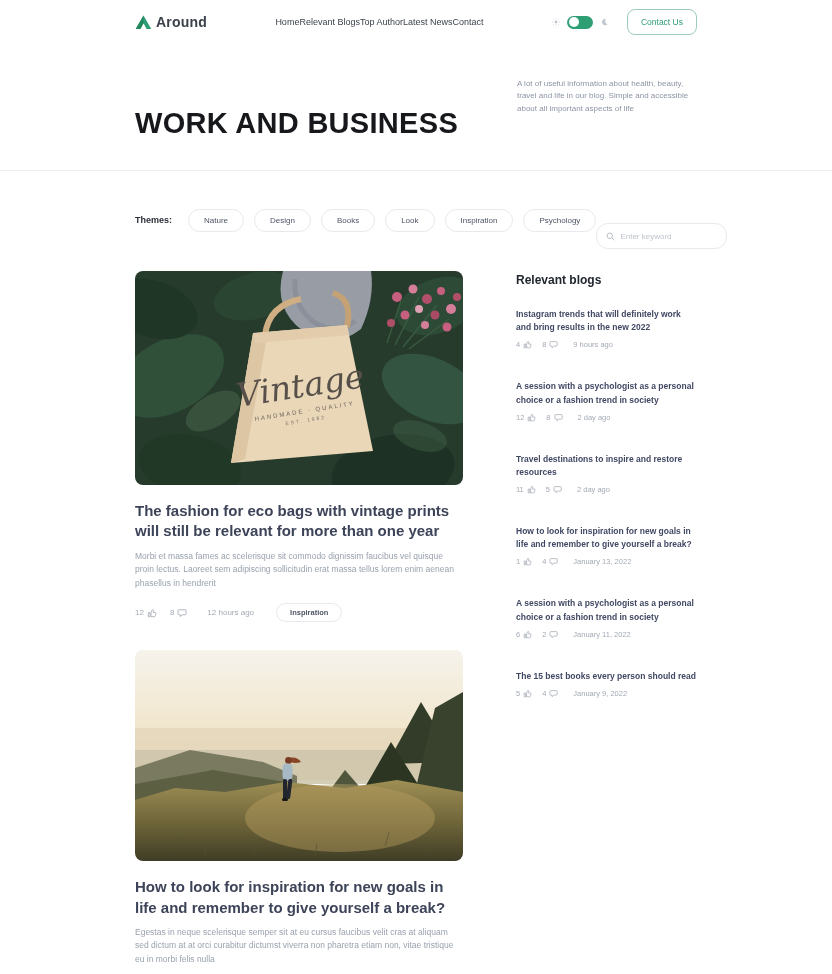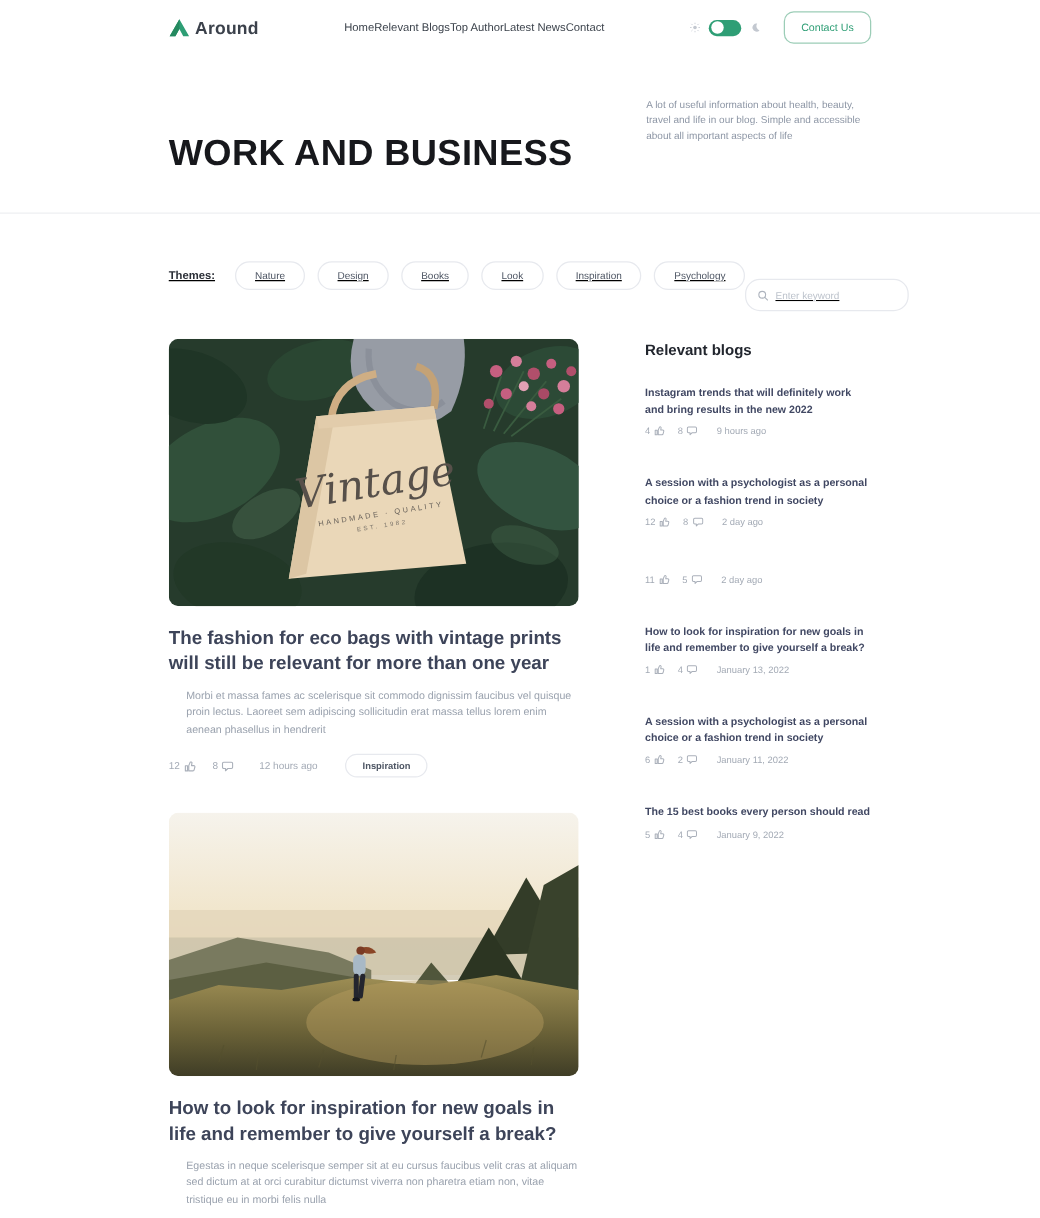--- a/index.html
+++ b/index.html
@@ -29,38 +29,38 @@
     font-size:8.5px;font-weight:normal;padding:7px 13px;border-radius:8px;cursor:pointer;font-family:inherit;}
 
   
   .hero{display:flex;justify-content:space-between;margin-top:28px;}
   .hero h1{font-size:29px;line-height:34px;font-weight:bold;color:#17181C;letter-spacing:.3px;}
   .hero-desc{width:180px;font-size:8px;line-height:1.55;color:#8D96A5;margin-top:6px;}
 
   .divider{border-top:1px solid #EEEFF2;margin-top:30px;}
 
   
-  .filters{display:flex;align-items:center;margin-top:20px;text-decoration:underline;}
+  .filters{display:flex;align-items:center;margin-top:20px;}
   .filters-label{font-size:9px;font-weight:bold;color:#2A2E36;margin-right:16px;}
   .chips{display:flex;gap:10px;}
   .chip{border:1px solid var(--chip-border);border-radius:12px;background:#fff;padding:6px 15px;
     font-size:8px;color:#4D5563;cursor:pointer;font-family:inherit;white-space:nowrap;}
   .search{margin-left:auto;width:131px;height:22px;border:1px solid var(--chip-border);border-radius:12px;
     display:flex;align-items:center;padding:12px 9px;gap:5px;background:#fff;margin-top:32px;}
   .search input{border:none;outline:none;flex:1;font-size:8px;color:#555;font-family:inherit;min-width:0;background:transparent;}
   .search input::placeholder{color:#BDC3CC;}
   .search-icon{color:#AEB4BE;display:flex;}
 
   
   .main{display:flex;margin-top:22px;gap:53px;align-items:flex-start;}
   .feed{width:328px;}
   .post + .post{margin-top:28px;}
   .post-image{width:328px;border-radius:8px;overflow:hidden;display:block;line-height:0;cursor:pointer;}
   .post-title{margin-top:16px;font-size:15px;line-height:1.35;font-weight:bold;color:var(--title);cursor:pointer;}
-  .post-excerpt{margin-top:8px;font-size:8.5px;line-height:1.6;color:var(--muted);margin-left:14px;}
+  .post-excerpt{margin-top:8px;font-size:8.5px;line-height:1.6;color:var(--muted);}
   .meta{margin-top:13px;display:flex;align-items:center;font-size:8px;color:var(--meta);}
   .stat{display:flex;align-items:center;gap:3px;margin-right:13px;}
   .stat svg{color:#AAB0BA;}
   .meta-time{margin-left:7px;}
   .tag{margin-left:22px;border:1px solid var(--chip-border);border-radius:11px;padding:4px 13px;
     font-size:7.5px;font-weight:bold;color:#4D5563;background:#fff;cursor:pointer;font-family:inherit;}
 
   
   .sidebar{width:181px;padding-top:2px;}
   .sidebar-title{font-size:12px;font-weight:bold;color:#22262E;}
@@ -348,20 +348,21 @@
                 <span>8</span>
                 <svg width="9" height="9" viewBox="0 0 10 10">
                     <use href="#ic-comment"></use>
                   </svg>
               </span>
               <span class="meta-time">2 day ago</span>
             </div>
           </div>
 
           <div class="sb-item">
+            <div class="sb-item-title">Travel destinations to inspire and restore resources</div>
             <div class="sb-meta">
               <span class="stat">
                 <span>11</span>
                 <svg width="9" height="9" viewBox="0 0 10 10">
                     <use href="#ic-like"></use>
                   </svg>
               </span>
               <span class="stat">
                 <span>5</span>
                 <svg width="9" height="9" viewBox="0 0 10 10">

